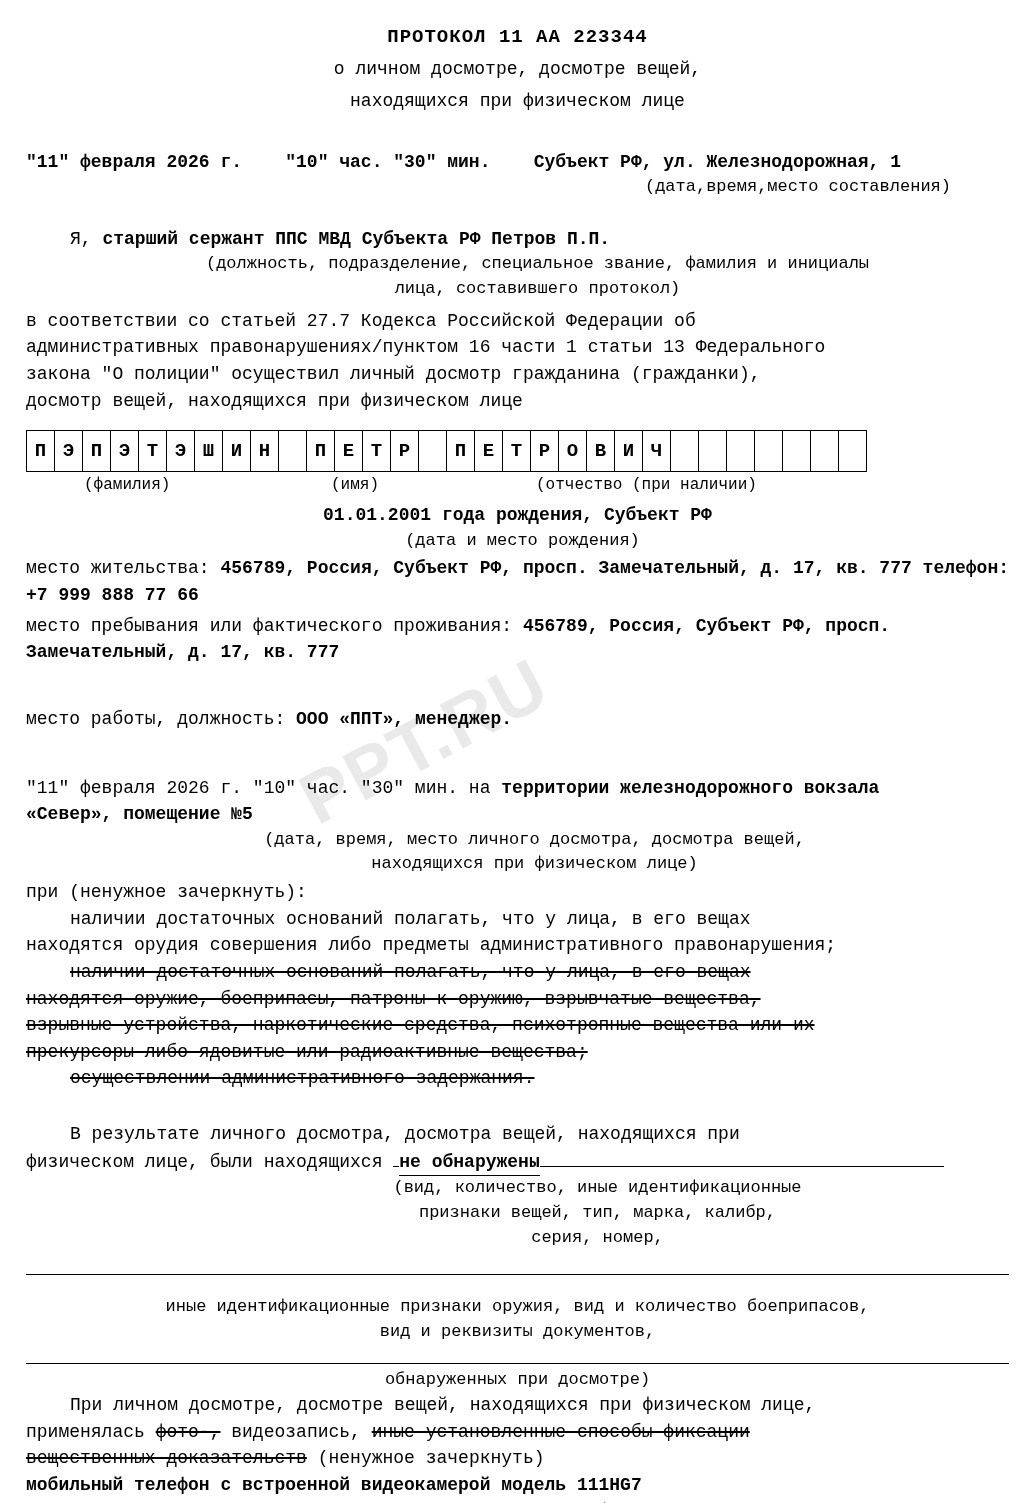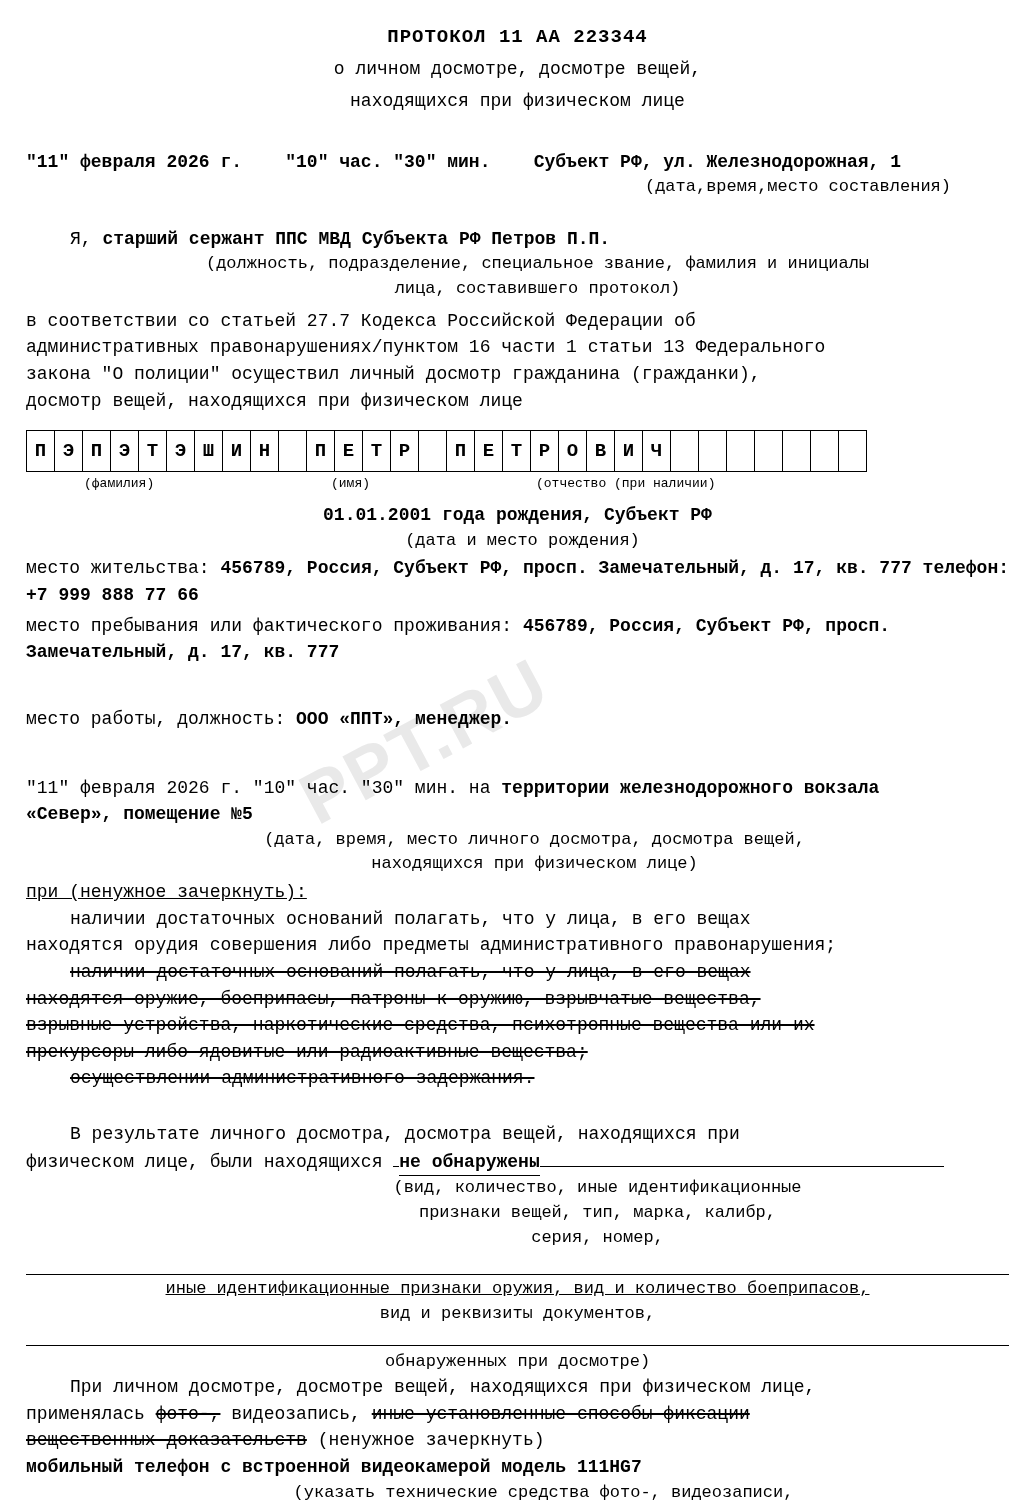--- a/index.html
+++ b/index.html
@@ -117,21 +117,21 @@
     font-size: 19px;
     font-weight: 700;
     font-family: "Liberation Mono", "DejaVu Sans Mono", monospace;
     padding: 0;
     line-height: 40px;
   }
 
   .box-legend {
     position: relative;
     height: 26px;
-    font-size: 13px;
+    font-size: 16px;
     margin-top: 3px;
     font-family: Liberation Mono, monospace;
   }
   .box-legend span { position: absolute; top: 0; white-space: nowrap; }
   .lg-fam  { left: 58px; }
   .lg-name { left: 305px; }
   .lg-patr { left: 510px; }
 
   
   .rule {
@@ -243,21 +243,21 @@
 
   <p class="body-text nojust" style="margin-top:42px;">
     <span>"11" февраля 2026 г. "10" час. "30" мин. на </span><b>территории железнодорожного вокзала</b>
   </p>
   <p class="body-text nojust">
     <b>«Север», помещение №5</b>
   </p>
   <div class="caption" style="padding-left:34px;">(дата, время, место личного досмотра, досмотра вещей,</div>
   <div class="caption" style="padding-left:34px;">находящихся при физическом лице)</div>
 
-  <p class="body-text nojust" style="margin-top:2px;text-decoration:underline;">при (ненужное зачеркнуть):</p>
+  <p class="body-text nojust" style="margin-top:2px;">при (ненужное зачеркнуть):</p>
 
   <p class="body-text"><span class="indent"></span><span>наличии  достаточных  оснований  полагать,  что  у  лица,  в  его вещах</span></p>
   <p class="body-text nojust">находятся орудия совершения либо предметы административного правонарушения;</p>
 
   <p class="body-text strike"><span class="indent"></span><span>наличии  достаточных  оснований  полагать,  что  у  лица,  в  его вещах</span></p>
   <p class="body-text strike">находятся  оружие,  боеприпасы,  патроны  к  оружию,  взрывчатые  вещества,</p>
   <p class="body-text strike">взрывные  устройства,  наркотические средства, психотропные вещества или их</p>
   <p class="body-text nojust strike">прекурсоры   либо   ядовитые   или   радиоактивные   вещества;</p>
   <p class="body-text nojust strike"><span class="indent"></span><span>осуществлении административного задержания.</span></p>
 
@@ -265,21 +265,21 @@
   <p class="body-text nojust">
     <span>физическом лице, были находящихся</span>
     <span class="fill-line" style="width:6px;"></span><b style="border-bottom:1.6px solid #000; display:inline-block;">не обнаружены</b><span class="fill-line" style="width:404px;"></span>
   </p>
 
   <div class="caption" style="padding-left:160px;">(вид, количество, иные идентификационные</div>
   <div class="caption" style="padding-left:160px;">признаки вещей, тип, марка, калибр,</div>
   <div class="caption" style="padding-left:160px;">серия, номер,</div>
 
   <div class="rule rule-full" style="margin-top:24px;"></div>
-  <div class="caption" style="margin-top:2px;text-decoration:underline;">иные идентификационные признаки оружия, вид и количество боеприпасов,</div>
+  <div class="caption" style="margin-top:20px;">иные идентификационные признаки оружия, вид и количество боеприпасов,</div>
   <div class="caption">вид и реквизиты документов,</div>
 
   <div class="rule rule-full" style="margin-top:18px;"></div>
   <div class="caption" style="margin-top:4px;">обнаруженных при досмотре)</div>
 
   <p class="body-text nojust"><span class="indent"></span><span>При личном досмотре, досмотре вещей, находящихся при физическом лице,</span></p>
   <p class="body-text">
     <span>применялась</span>
     <span class="strike">фото-,</span>
     <span>видеозапись,</span>

